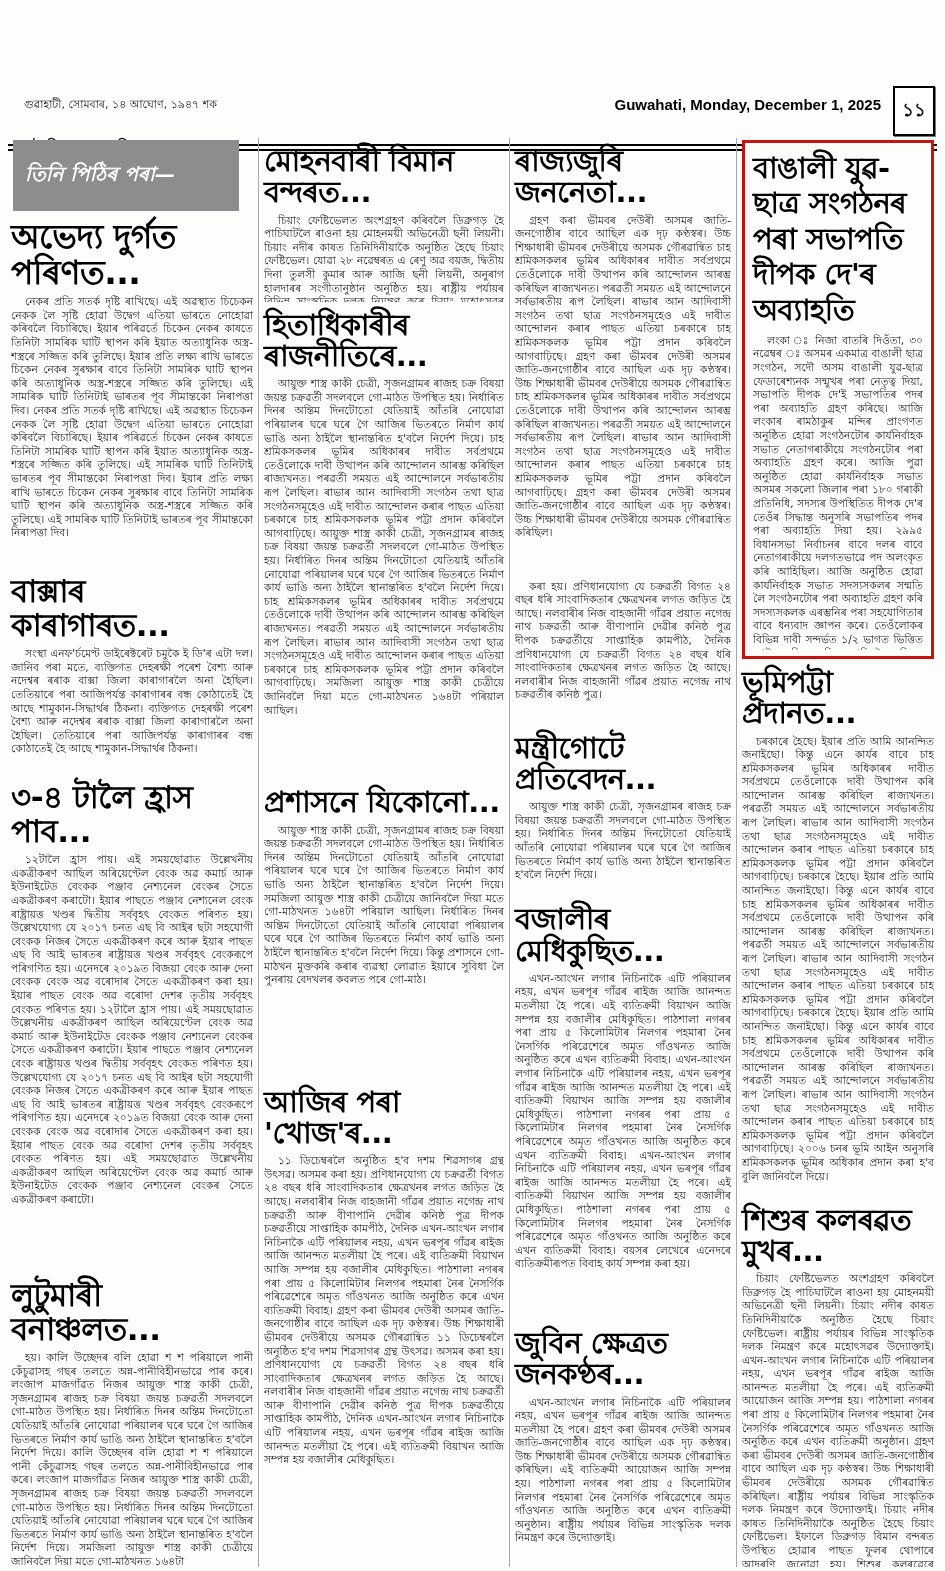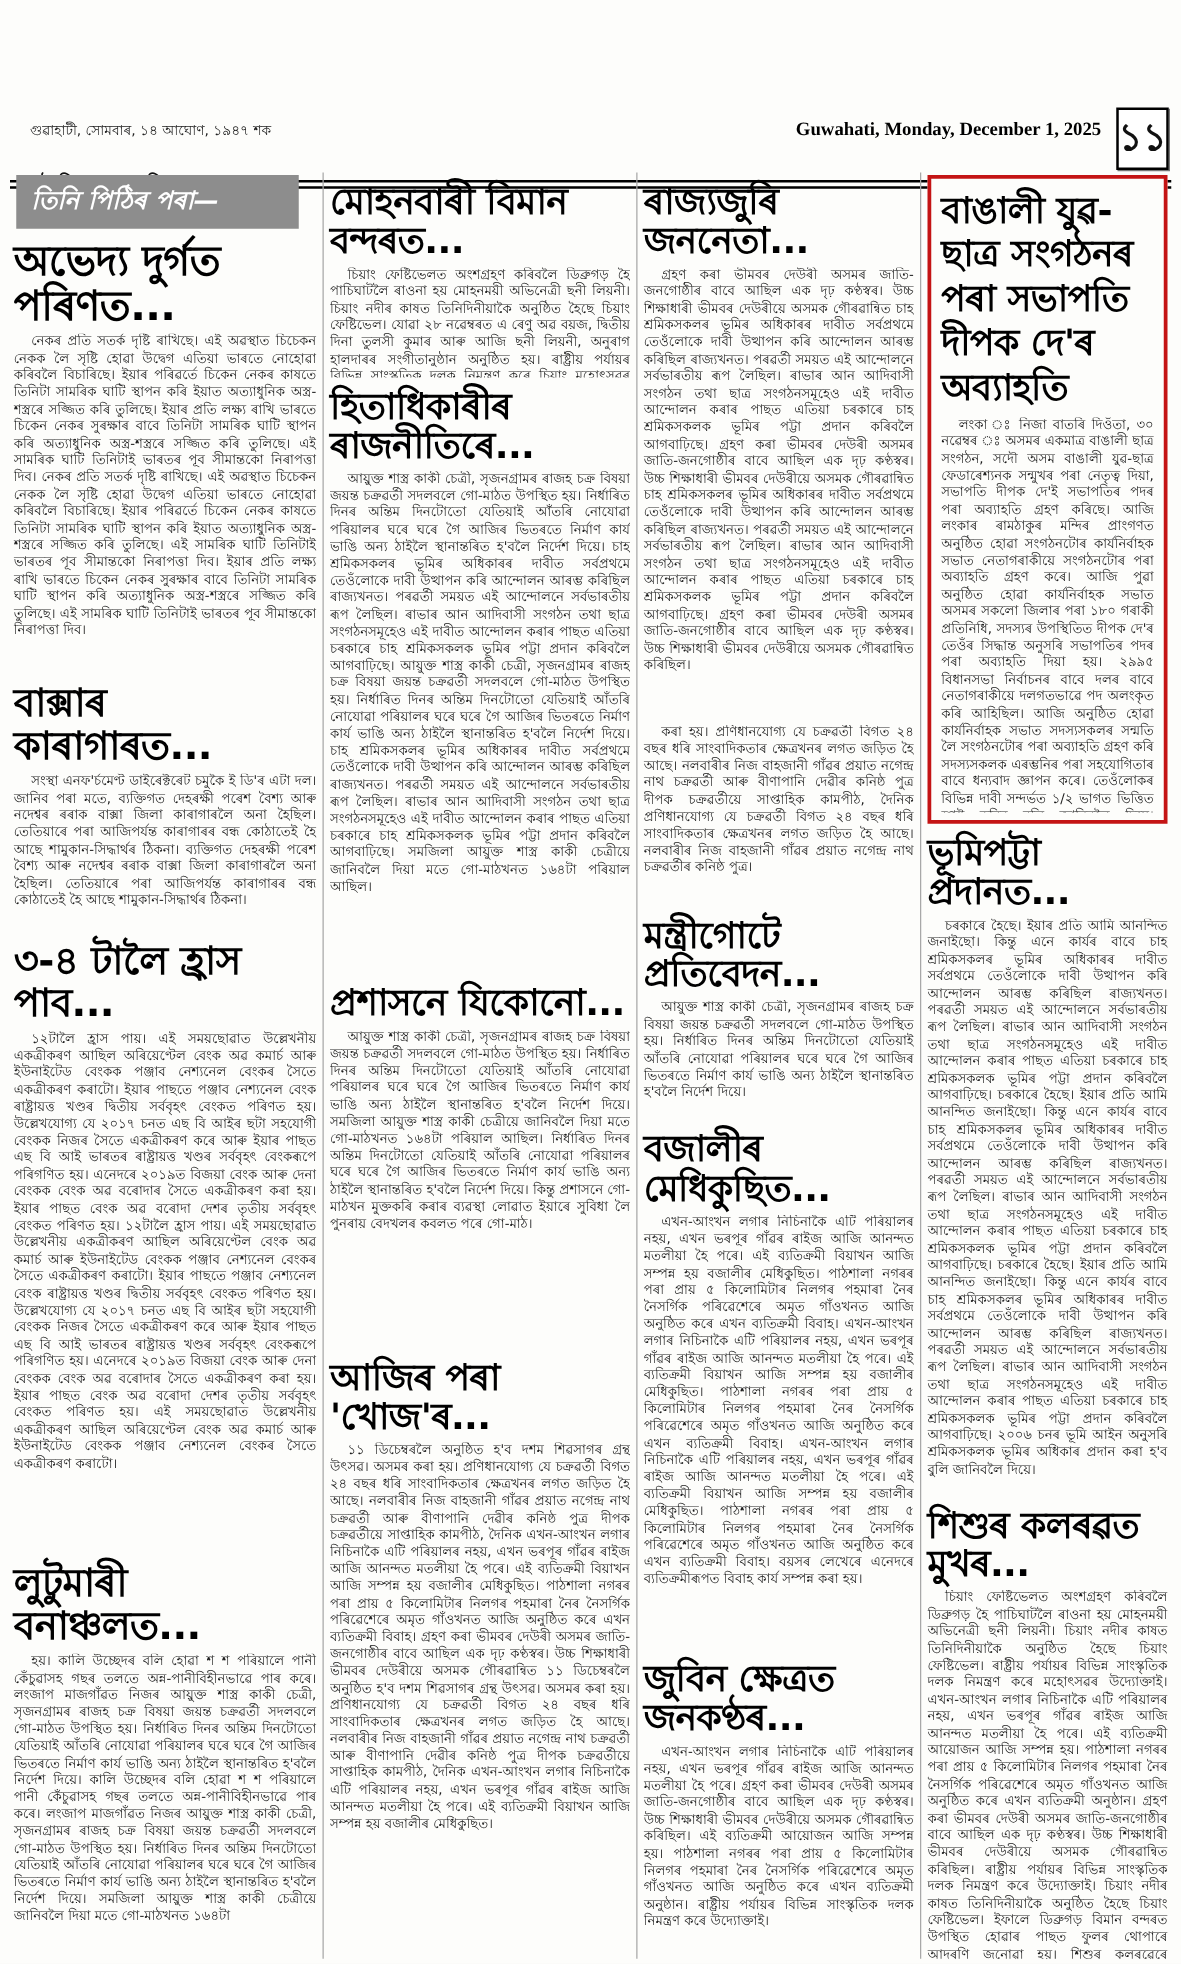--- a/index.html
+++ b/index.html
@@ -1,36 +1,36 @@
 <!DOCTYPE html>
 <html><head>
 <meta charset="utf-8">
 <style>
   html,body{margin:0;padding:0;}
   body{width:945px;height:1571px;background:#f4f3f0;font-family:"DejaVu Sans",sans-serif;}
   .page{position:relative;width:945px;height:1571px;background:#fdfdfb;overflow:hidden;color:#111;}
   
   .topbar{position:absolute;top:96px;left:24px;right:64px;display:flex;justify-content:space-between;}
   .date-asm{font-size:11px;color:#222;}
-  .date-en{font-size:15px;font-weight:bold;font-family:Liberation Serif, serif;color:#000;}
+  .date-en{font-size:15px;font-weight:bold;font-family:Liberation Sans, sans-serif;color:#000;}
   .pageno-box{position:absolute;top:86px;right:10px;width:38px;height:46px;border:2px solid #000;background:#fff;
-    display:flex;align-items:center;justify-content:center;font-size:30px;font-weight:bold;box-shadow:1px 1px 0 #777;}
+    display:flex;align-items:center;justify-content:center;font-size:18px;font-weight:bold;box-shadow:1px 1px 0 #777;}
   
   .mastrow{position:absolute;top:135px;left:8px;right:8px;display:flex;align-items:center;gap:5px;}
   .dbl{height:3px;border-top:2px solid #000;border-bottom:2px solid #000;}
   .dbl.short{width:20px;}
   .dbl.long{flex:1;}
   .mast-title{font-weight:bold;font-size:15px;white-space:nowrap;letter-spacing:0;}
   
   .cols{position:absolute;top:138px;left:6px;right:6px;bottom:4px;display:flex;}
   .col{overflow:hidden;padding:0 5px;}
   .col + .col{border-left:1px solid #a8a8a8;}
   .col1{width:242px;} .col2{width:240px;} .col3{width:216px;} .col4{flex:1;}
   .section-banner{background:#8d8d8d;color:#fff;font-weight:bold;font-style:italic;font-size:20px;
-    padding:5px 12px;margin:2px 14px 8px 2px;}
+    padding:19px 12px;margin:2px 14px 8px 2px;}
   .hl{font-weight:bold;text-align:left;line-height:1.08;margin:8px 0 5px;color:#000;letter-spacing:-0.5px;}
   .hl-xl{font-size:33px;}
   .hl-lg{font-size:31px;}
   .hl-md{font-size:29px;}
   .hl-box{font-size:29px;line-height:1.22;margin:2px 0 6px;}
   .bd{font-size:10.6px;line-height:13.6px;text-align:justify;color:#1c1c1c;text-indent:14px;margin:0;overflow:hidden;}
   .red-box{border:3px solid #c41414;padding:6px 8px;margin:2px 0 8px;background:#fdfdfb;}
 </style>
 </head>
 <body>

